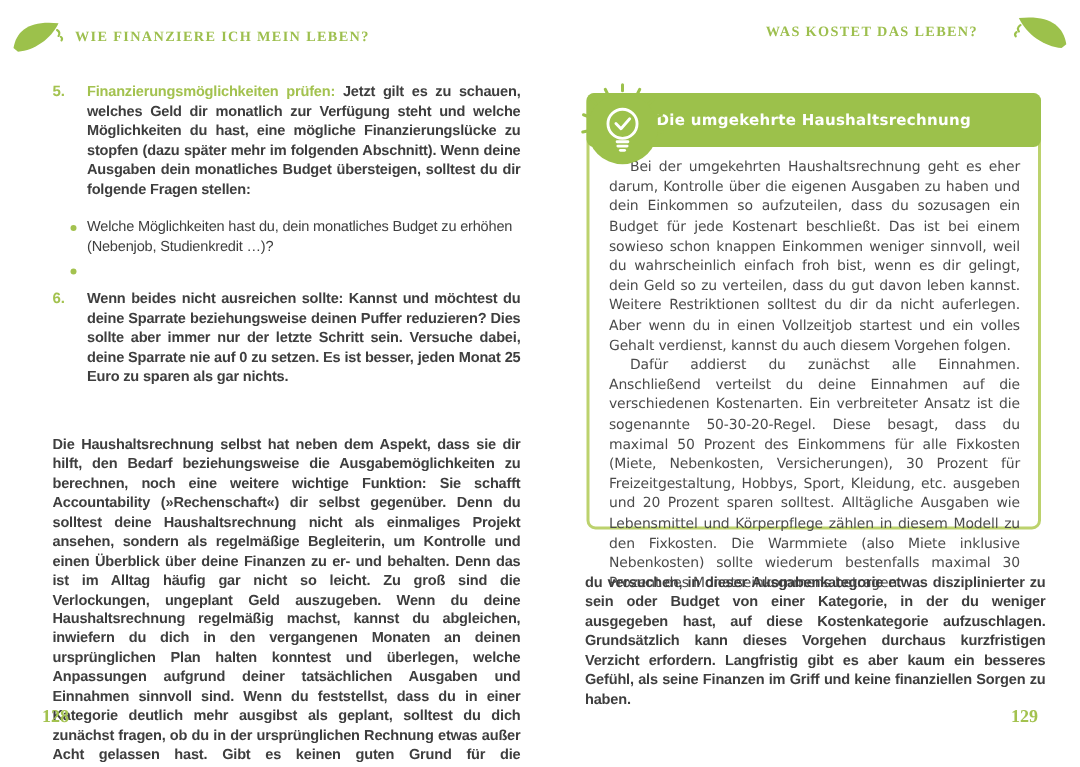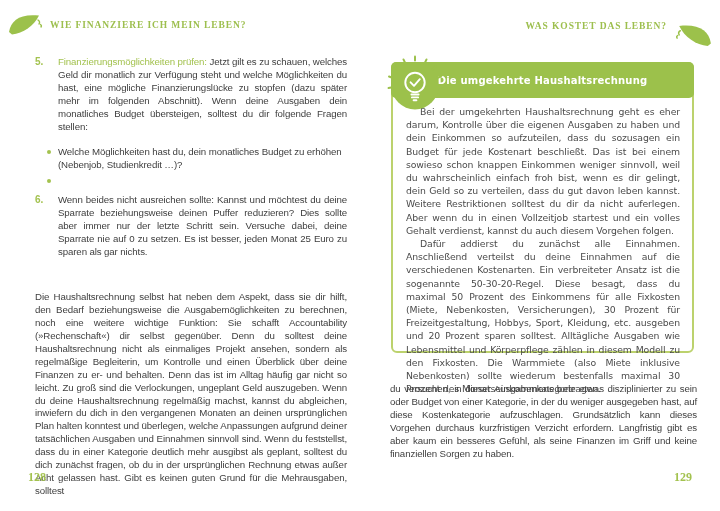--- a/index.html
+++ b/index.html
@@ -4,29 +4,29 @@
 <style>
   html,body{margin:0;padding:0;}
   body{
     width:720px;height:511px;position:relative;overflow:hidden;
     background:#ffffff;
     font-family:"Liberation Sans",sans-serif;
     color:#3e3e3e;
   }
   
   .header-left{position:absolute;left:7px;top:11px;display:flex;align-items:center;gap:7px;}
-  .header-right{position:absolute;right:7px;top:21px;display:flex;gap:8px;}
+  .header-right{position:absolute;right:7px;top:7px;display:flex;align-items:center;gap:23px;}
   .running-head{
     font-family:"Liberation Serif",serif;font-weight:700;font-size:9.5px;
     letter-spacing:0.9px;color:#9dbf4e;text-transform:uppercase;white-space:nowrap;
   }
   .leaf svg{display:block;}
   
   .bodytext{font-size:9.7px;line-height:12.95px;letter-spacing:-0.12px;color:#3e3e3e;}
-  .just{text-align:justify;}
+  .just{text-align:justify;font-weight:bold;}
   p{margin:0;}
   
   .col-left{position:absolute;left:35px;top:56px;width:312px;}
   .list-item{display:flex;}
   .item-num{width:17px;flex:none;color:#a3c24f;font-weight:700;font-size:10px;margin-right:6px;}
   .item-body{flex:1;min-width:0;}
   .green-lead{color:#a3c24f;}
   .bullets{margin-top:12px;}
   .bullet-row{display:flex;margin-left:-11px;margin-bottom:2.5px;}
   .dot{flex:none;width:4px;height:4px;border-radius:50%;background:#a3c24f;margin-top:4.5px;margin-right:7px;}

